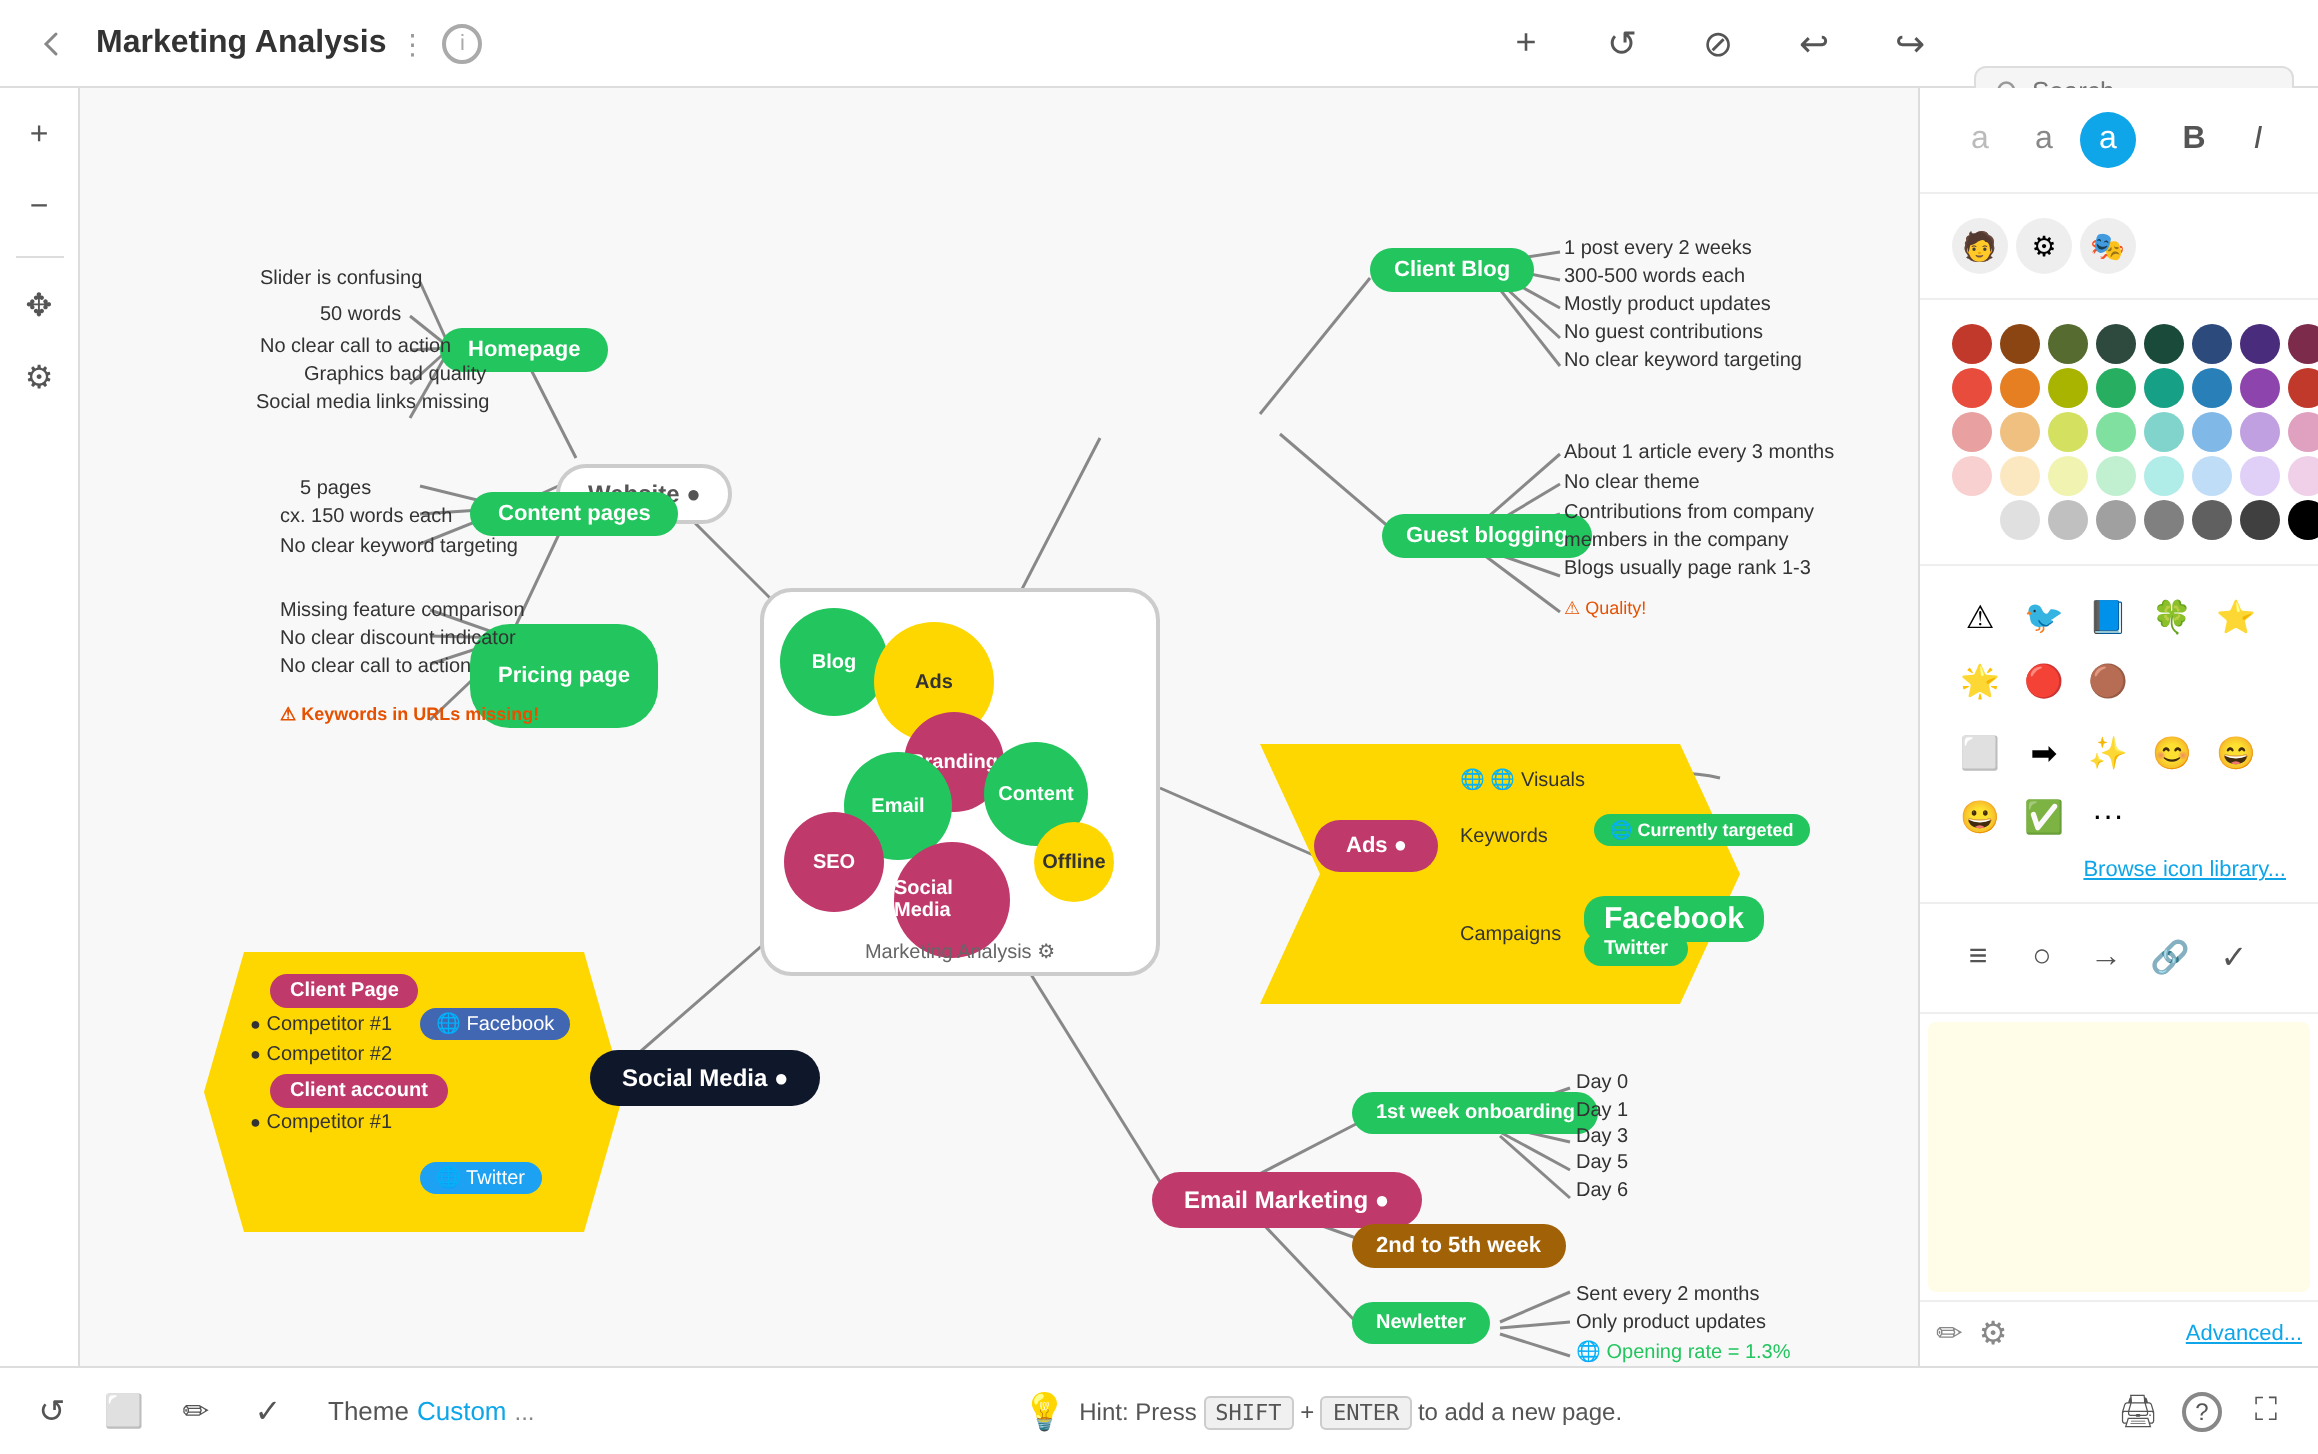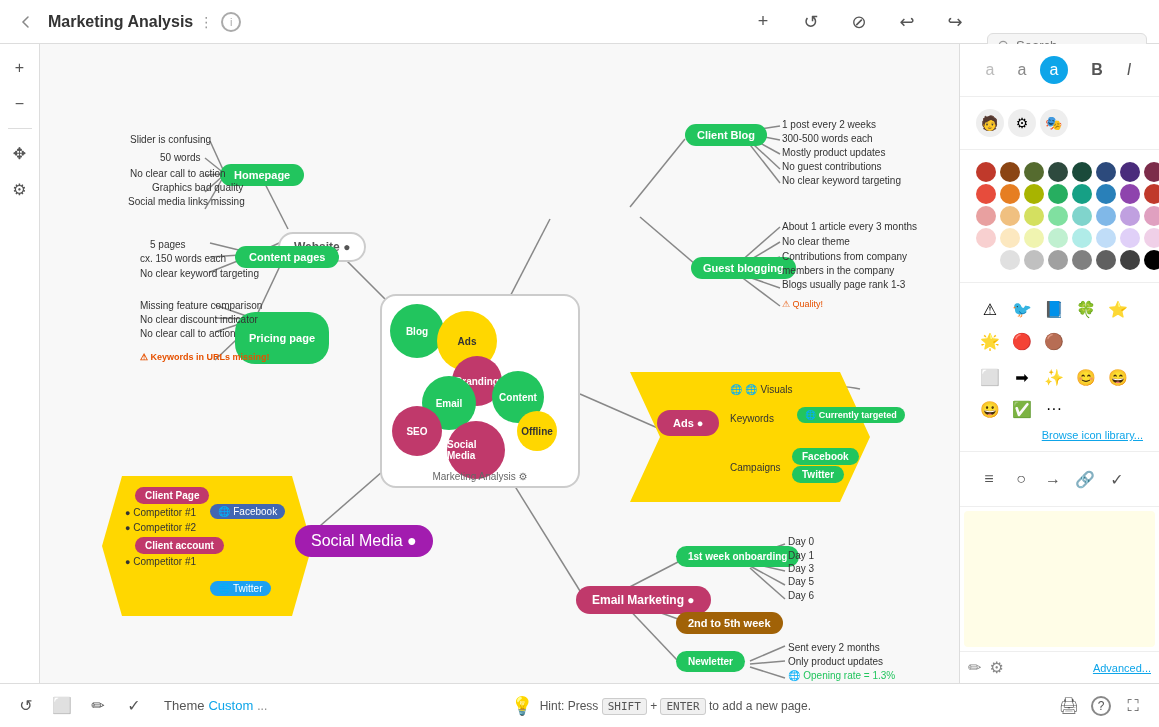--- a/index.html
+++ b/index.html
@@ -190,21 +190,21 @@
     
     line { stroke: #888; stroke-width: 1.5; fill: none; }
     path { stroke: #888; stroke-width: 1.5; fill: none; }
 
     
     .homepage-node { position: absolute; background: #22c55e; color: white; border-radius: 20px; padding: 5px 14px; font-size: 11px; font-weight: 600; cursor: pointer; }
     .content-pages-node { position: absolute; background: #22c55e; color: white; border-radius: 20px; padding: 5px 14px; font-size: 11px; font-weight: 600; cursor: pointer; }
     .pricing-node { position: absolute; background: #22c55e; color: white; border-radius: 20px; padding: 20px 14px; font-size: 11px; font-weight: 600; cursor: pointer; }
     .website-node { position: absolute; background: white; border: 2px solid #ccc; color: #555; border-radius: 20px; padding: 6px 14px; font-size: 12px; font-weight: 600; cursor: pointer; }
     .content-mgmt-node { position: absolute; background: #c0396b; color: white; border-radius: 20px; padding: 7px 16px; font-size: 12px; font-weight: 700; cursor: pointer; }
-    .social-media-node { position: absolute; background: #a21caf; color: white; border-radius: 20px; padding: 7px 16px; font-size: 16px; font-weight: 400; cursor: pointer; }
+    .social-media-node { position: absolute; background: #0f172a; color: white; border-radius: 20px; padding: 7px 16px; font-size: 12px; font-weight: 700; cursor: pointer; }
     .email-node { position: absolute; background: #c0396b; color: white; border-radius: 20px; padding: 7px 16px; font-size: 12px; font-weight: 700; cursor: pointer; }
     .ads-node { position: absolute; background: #c0396b; color: white; border-radius: 20px; padding: 7px 16px; font-size: 11px; font-weight: 700; cursor: pointer; }
     .client-blog-node { position: absolute; background: #22c55e; color: white; border-radius: 20px; padding: 5px 12px; font-size: 11px; font-weight: 600; cursor: pointer; }
     .guest-blog-node { position: absolute; background: #22c55e; color: white; border-radius: 20px; padding: 5px 12px; font-size: 11px; font-weight: 600; cursor: pointer; }
 
     .warning-text { color: #e65100; font-size: 9px; }
 
     .three-dots { color: #888; font-size: 12px; cursor: pointer; }
   </style>
 </head>
@@ -437,21 +437,21 @@
     </div>
 
     <div class="text-node" style="left:690px;top:340px;">🌐 <span>🌐 Visuals</span></div>
     <div class="text-node" style="left:690px;top:369px;">Keywords</div>
 
     <div style="position:absolute;left:757px;top:363px;background:#22c55e;color:white;border-radius:10px;padding:3px 8px;font-size:9px;font-weight:600;">
       <span>🌐 Currently targeted</span>
     </div>
     <div class="text-node" style="left:690px;top:418px;">Campaigns</div>
 
-    <div style="position:absolute;left:752px;top:404px;background:#22c55e;color:white;border-radius:10px;padding:3px 10px;font-size:10px;font-weight:600;cursor:pointer;">
+    <div style="position:absolute;left:752px;top:404px;background:#22c55e;color:white;border-radius:10px;padding:3px 10px;font-size:15px;font-weight:600;cursor:pointer;">
       <span>Facebook</span>
     </div>
 
     <div style="position:absolute;left:752px;top:422px;background:#22c55e;color:white;border-radius:10px;padding:3px 10px;font-size:10px;font-weight:600;cursor:pointer;">
       <span>Twitter</span>
     </div>
 
     <div class="email-node" style="left:536px;top:542px;">
       <span>Email Marketing ●</span>
     </div>

